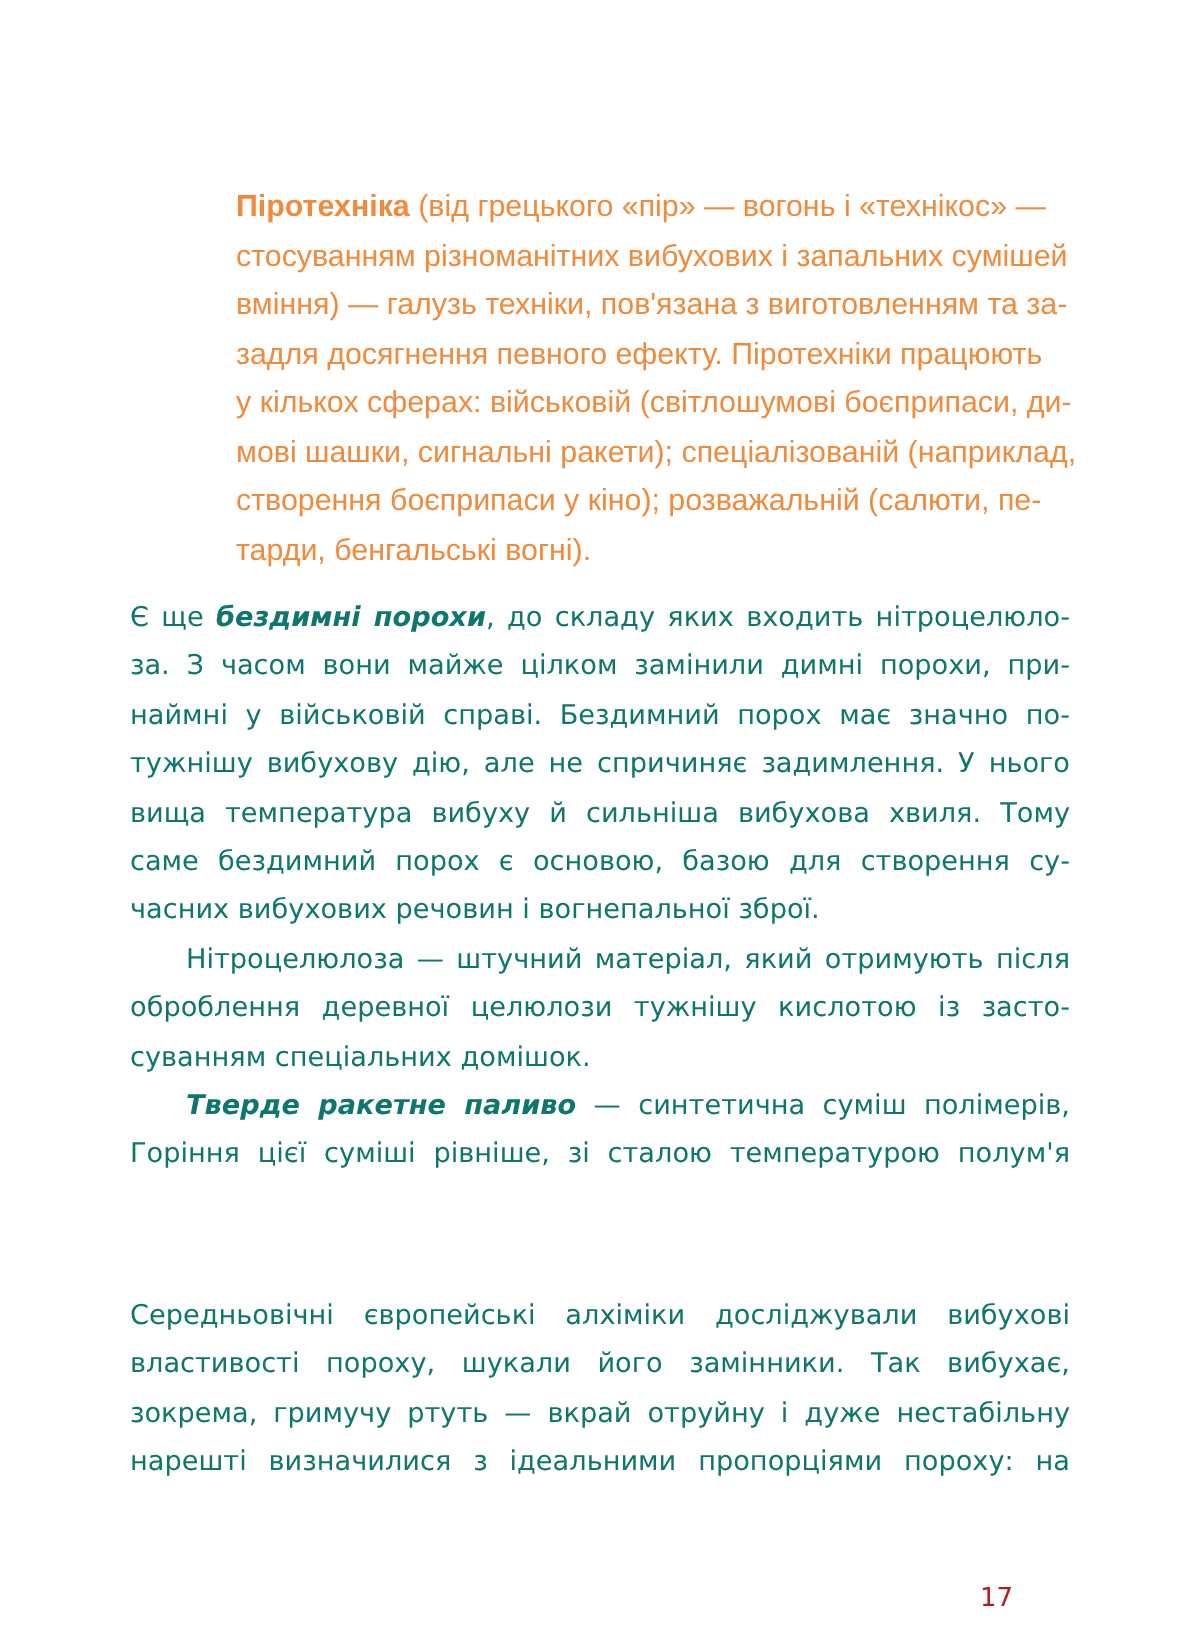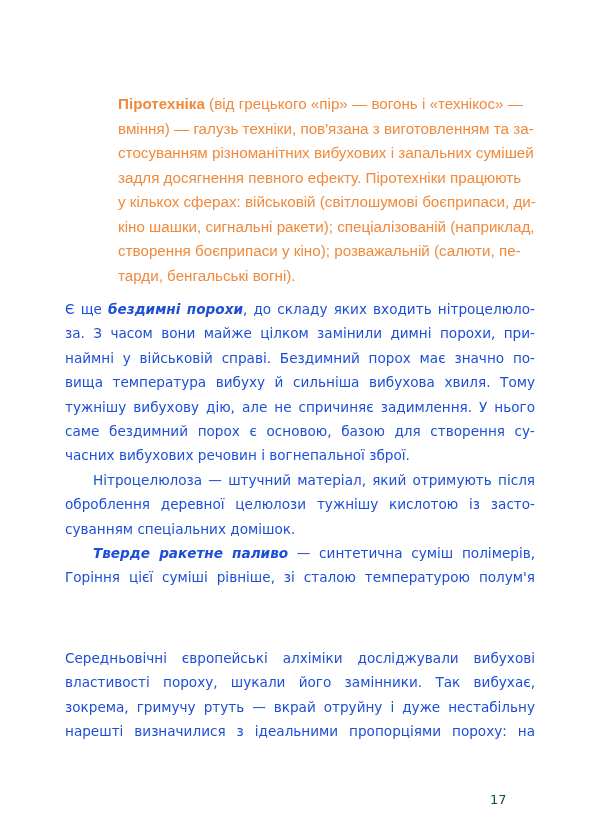--- a/index.html
+++ b/index.html
@@ -42,66 +42,66 @@
     .body-text .line.last {
       text-align-last: left;
     }
     .sidebar-box .term {
       font-weight: bold;
     }
     .body-text {
       position: absolute;
       left: 65px;
       width: 470px;
-      color: #1d4ed8;
+      color: #0f766e;
       font-family: "DejaVu Sans", sans-serif;
       font-size: 13.6px;
       line-height: 24.4px;
     }
     .body-text .indent {
       padding-left: 28px;
     }
     .body-text .bi {
       font-weight: bold;
       font-style: italic;
     }
     #block-1 { top: 281px; }
     #block-2 { top: 630px; }
     .page-number {
       position: absolute;
       left: 490px;
       top: 776px;
-      color: #14532d;
+      color: #b91c1c;
       font-family: "DejaVu Sans", sans-serif;
       font-size: 13px;
     }
   </style>
 </head>
 <body>
 
 <div class="page">
 
   <div class="sidebar-box">
     <span class="line"><span class="term">Піротехніка</span><span> (від грецького «пір» — вогонь і «технікос» —</span></span>
+    <span class="line">стосуванням різноманітних вибухових і запальних сумішей</span>
     <span class="line">вміння) — галузь техніки, пов'язана з виготовленням та за-</span>
-    <span class="line">стосуванням різноманітних вибухових і запальних сумішей</span>
     <span class="line">задля досягнення певного ефекту. Піротехніки працюють</span>
     <span class="line">у кількох сферах: військовій (світлошумові боєприпаси, ди-</span>
-    <span class="line">кіно шашки, сигнальні ракети); спеціалізованій (наприклад,</span>
+    <span class="line">мові шашки, сигнальні ракети); спеціалізованій (наприклад,</span>
     <span class="line">створення боєприпаси у кіно); розважальній (салюти, пе-</span>
     <span class="line last">тарди, бенгальські вогні).</span>
   </div>
 
   <div class="body-text" id="block-1">
     <div>
       <span class="line"><span>Є ще </span><span class="bi">бездимні порохи</span><span>, до складу яких входить нітроцелюло-</span></span>
       <span class="line">за. З часом вони майже цілком замінили димні порохи, при-</span>
       <span class="line">наймні у військовій справі. Бездимний порох має значно по-</span>
+      <span class="line">тужнішу вибухову дію, але не спричиняє задимлення. У нього</span>
       <span class="line">вища температура вибуху й сильніша вибухова хвиля. Тому</span>
-      <span class="line">тужнішу вибухову дію, але не спричиняє задимлення. У нього</span>
       <span class="line">саме бездимний порох є основою, базою для створення су-</span>
       <span class="line last">часних вибухових речовин і вогнепальної зброї.</span>
     </div>
     <div>
       <span class="line indent">Нітроцелюлоза — штучний матеріал, який отримують після</span>
       <span class="line">оброблення деревної целюлози тужнішу кислотою із засто-</span>
       <span class="line last">суванням спеціальних домішок.</span>
     </div>
     <div>
       <span class="line indent"><span class="bi">Тверде ракетне паливо</span><span> — синтетична суміш полімерів,</span></span>

